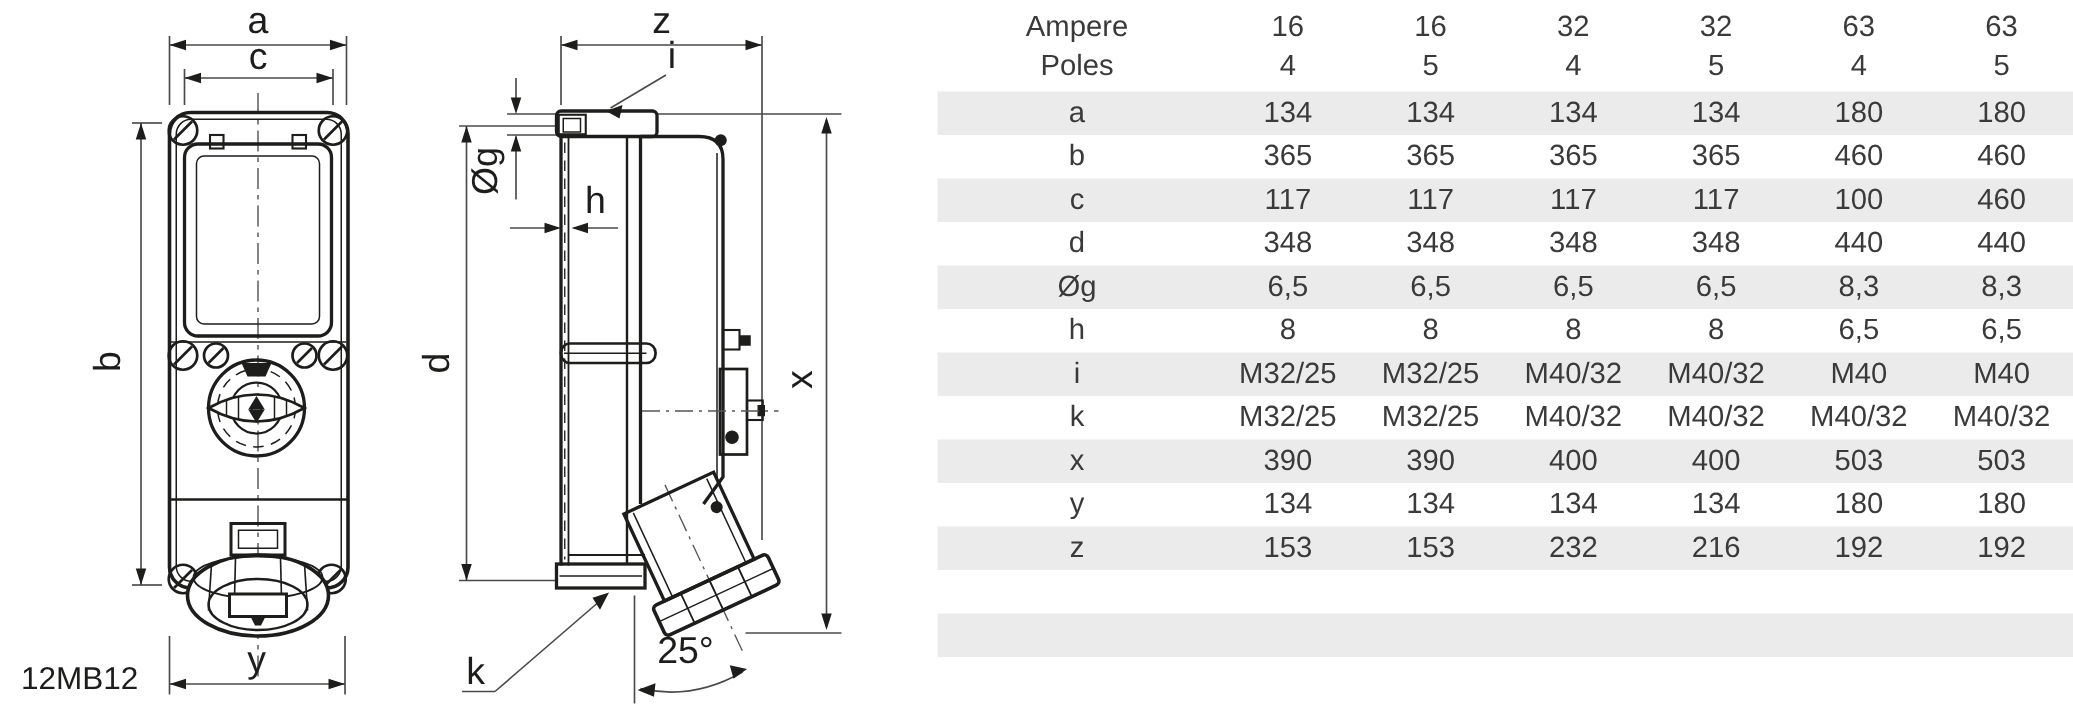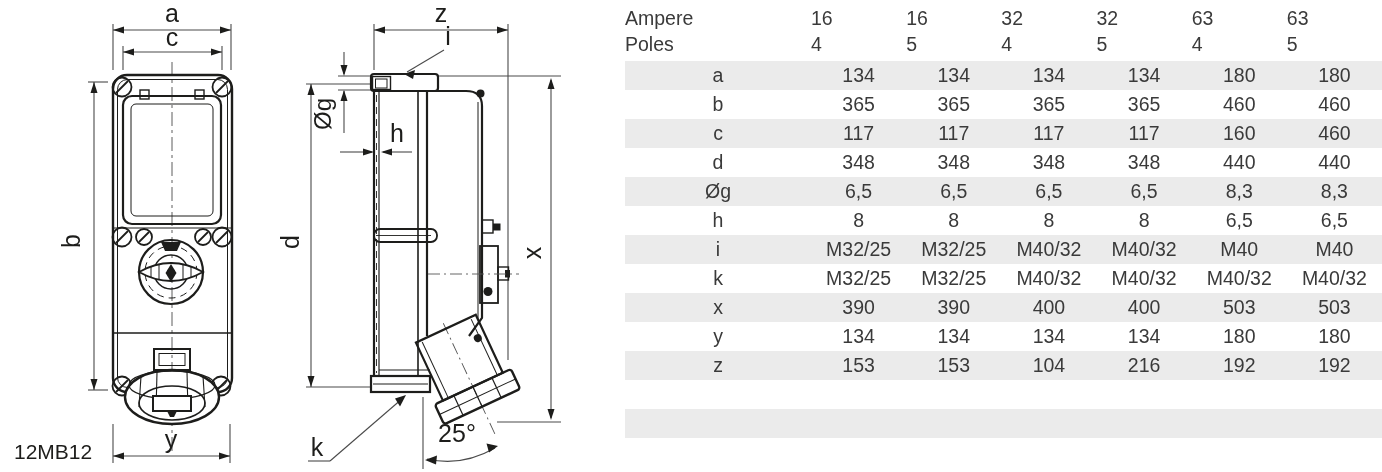--- a/index.html
+++ b/index.html
@@ -3,21 +3,21 @@
 <meta charset="utf-8">
 <style>
   html,body{margin:0;padding:0;background:#ffffff;}
   body{width:1382px;height:472px;position:relative;overflow:hidden;
        font-family:"Liberation Sans", sans-serif;color:#3a3a3a;}
   #drawing{position:absolute;left:0;top:0;}
   
   #dim-table{position:absolute;left:625px;top:0;width:757px;}
   .thead{display:grid;grid-template-columns:186px repeat(6,1fr);height:61px;}
   .thead .hcell{display:flex;flex-direction:column;justify-content:flex-start;
-                align-items:flex-start;padding-top:5px;line-height:26px;font-size:19.5px;}
+                align-items:center;padding-top:5px;line-height:26px;font-size:19.5px;}
   .trow{display:grid;grid-template-columns:186px repeat(6,1fr);height:29px;
         align-items:center;text-align:center;font-size:19.5px;}
   .trow.stripe{background:#ebebeb;}
   .trow .cell{white-space:nowrap;}
   svg text{font-family:"Liberation Sans", sans-serif;fill:#1d1d1b;}
 </style>
 </head>
 <body>
 
 <svg id="drawing" width="625" height="472" viewBox="0 0 625 472">
@@ -269,21 +269,21 @@
         <div class="cell">365</div>
         <div class="cell">460</div>
         <div class="cell">460</div>
       </div>
       <div class="trow stripe">
         <div class="cell">c</div>
         <div class="cell">117</div>
         <div class="cell">117</div>
         <div class="cell">117</div>
         <div class="cell">117</div>
-        <div class="cell">160</div>
+        <div class="cell">100</div>
         <div class="cell">460</div>
       </div>
       <div class="trow">
         <div class="cell">d</div>
         <div class="cell">348</div>
         <div class="cell">348</div>
         <div class="cell">348</div>
         <div class="cell">348</div>
         <div class="cell">440</div>
         <div class="cell">440</div>
@@ -339,21 +339,21 @@
         <div class="cell">134</div>
         <div class="cell">134</div>
         <div class="cell">134</div>
         <div class="cell">180</div>
         <div class="cell">180</div>
       </div>
       <div class="trow stripe">
         <div class="cell">z</div>
         <div class="cell">153</div>
         <div class="cell">153</div>
-        <div class="cell">104</div>
+        <div class="cell">232</div>
         <div class="cell">216</div>
         <div class="cell">192</div>
         <div class="cell">192</div>
       </div>
       <div class="trow"></div>
       <div class="trow stripe"></div>
     </div>
 </div>
 
 </body></html>

